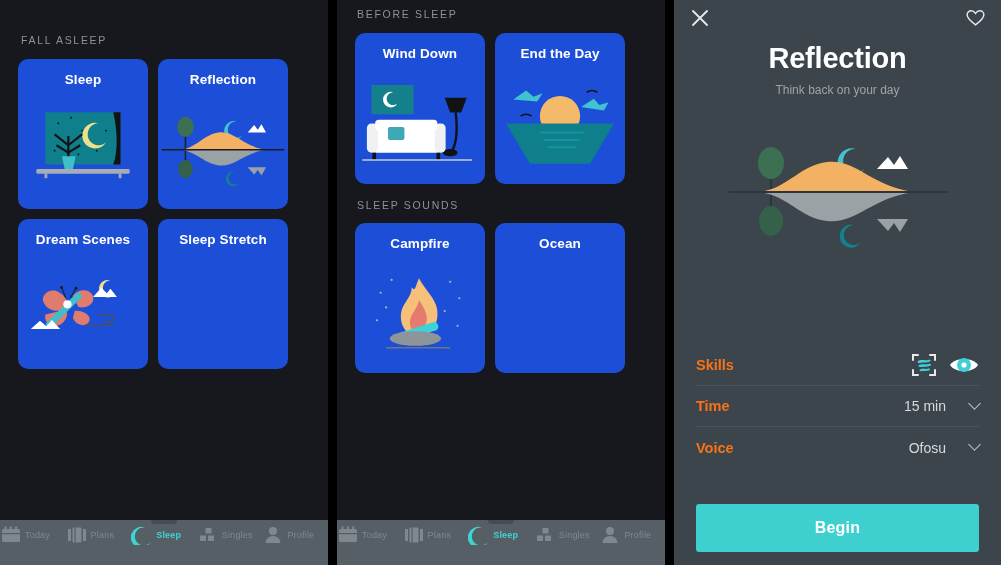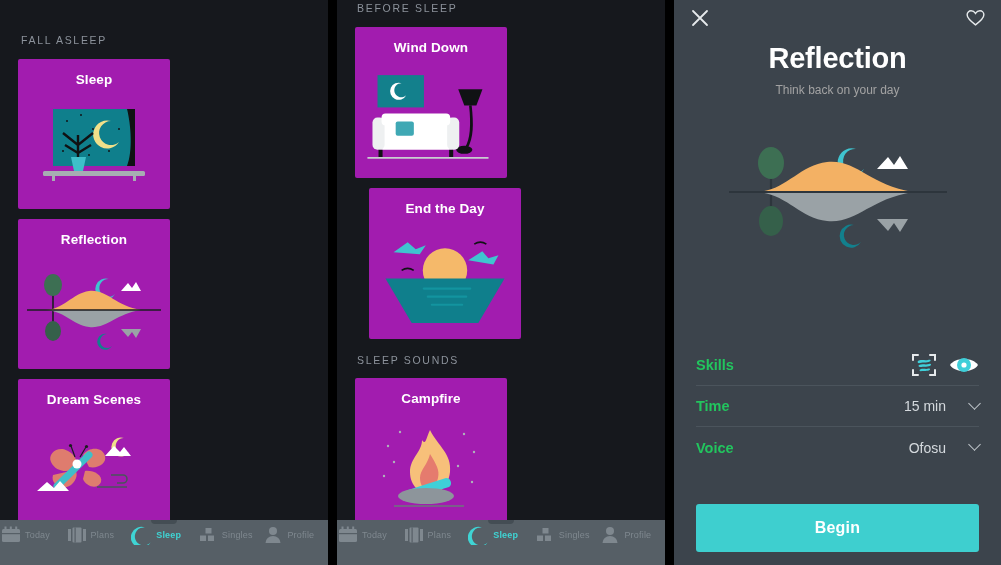--- a/index.html
+++ b/index.html
@@ -39,24 +39,24 @@
   }
 
   
   .grid {
     display: flex;
     flex-wrap: wrap;
     gap: 10px;
     padding: 0 18px;
   }
   .card {
-    width: 152px;
+    width: 130px;
     height: 150px;
-    background: #a21caf;
-    border-radius: 2px;
+    background: #1d4ed8;
+    border-radius: 10px;
     position: relative;
     overflow: hidden;
     flex: none;
   }
   .card-title {
     position: absolute;
     top: 13px; left: 0; right: 0;
     text-align: center;
     color: #ffffff;
     font-size: 13.5px;
@@ -141,21 +141,21 @@
   }
   .row {
     display: flex;
     align-items: center;
     justify-content: space-between;
     height: 41px;
     border-bottom: 1px solid #4b545c;
   }
   .row:last-child { border-bottom: none; }
   .row-label {
-    color: #22c55e;
+    color: #f97316;
     font-size: 14.5px;
     font-weight: bold;
   }
   .row-value {
     color: #d5dade;
     font-size: 14px;
     display: flex;
     align-items: center;
     gap: 24px;
   }
@@ -318,21 +318,21 @@
             </svg>
         </span>
         <span class="tab-label">Profile</span>
       </div>
     </div>
   </div>
 
   <div class="gap"></div>
 
   <div class="panel panel-mid">
-    <div class="section-label" style="margin-top:2px;">BEFORE SLEEP</div>
+    <div class="section-label" style="margin-top:8px;">BEFORE SLEEP</div>
 
     <div class="grid" style="margin-top:13px;">
       <div class="card" style="height:151px;">
         <div class="card-title">Wind Down</div>
         <div class="card-art">
           <svg viewBox="0 0 142 110">
             <rect x="18" y="14" width="46" height="32" fill="#13808c"></rect>
             <path d="M42 22 a7 7 0 1 0 4.5 12 a8.5 8.5 0 1 1 -4.5 -12 Z" fill="#ffffff"></path>
             <path d="M98 28 L122 28 L116 44 L104 44 Z" fill="#101214"></path>
             <path d="M110 44 C112 62 112 76 106 86" stroke="#101214" stroke-width="2.6" fill="none"></path>
@@ -341,21 +341,21 @@
             <rect x="13" y="56" width="12" height="32" rx="5" fill="#eef0f1"></rect>
             <rect x="87" y="56" width="12" height="32" rx="5" fill="#eef0f1"></rect>
             <rect x="22" y="52" width="68" height="12" rx="4" fill="#ffffff"></rect>
             <rect x="36" y="60" width="18" height="14" rx="2" fill="#3fa8b4"></rect>
             <rect x="19" y="88" width="4" height="8" fill="#101214"></rect>
             <rect x="89" y="88" width="4" height="8" fill="#101214"></rect>
             <path d="M8 96 L128 96" stroke="#c9ccd0" stroke-width="1.6"></path>
           </svg>
         </div>
       </div>
-      <div class="card" style="height:151px;margin-left:14px;">
+      <div class="card" style="height:151px;">
         <div class="card-title">End the Day</div>
         <div class="card-art">
           <svg viewBox="0 0 142 110">
             <circle cx="71" cy="48" r="22" fill="#f5b96a"></circle>
             <path d="M20 30 l14 -10 l8 7 l10 -4 l-6 9 Z" fill="#3fc4cf"></path>
             <path d="M94 38 l14 -9 l6 7 l10 -3 l-5 9 Z" fill="#3fc4cf"></path>
             <path d="M28 48 q6 -4 12 0" stroke="#101214" stroke-width="1.6" fill="none"></path>
             <path d="M100 22 q6 -4 12 0" stroke="#101214" stroke-width="1.6" fill="none"></path>
             <path d="M12 56 L130 56 L104 100 L38 100 Z" fill="#0f7f8c"></path>
             <g stroke="#13949f" stroke-width="2.2" stroke-linecap="round">

